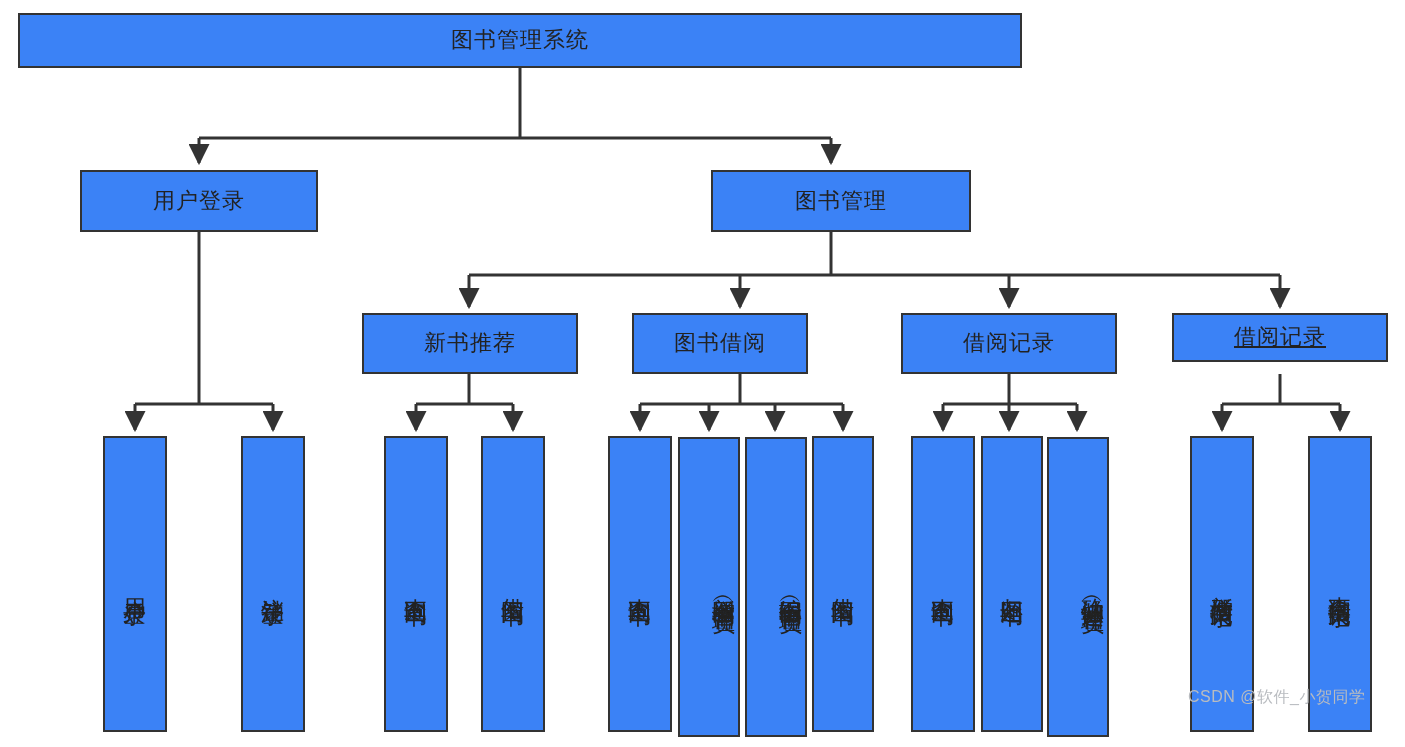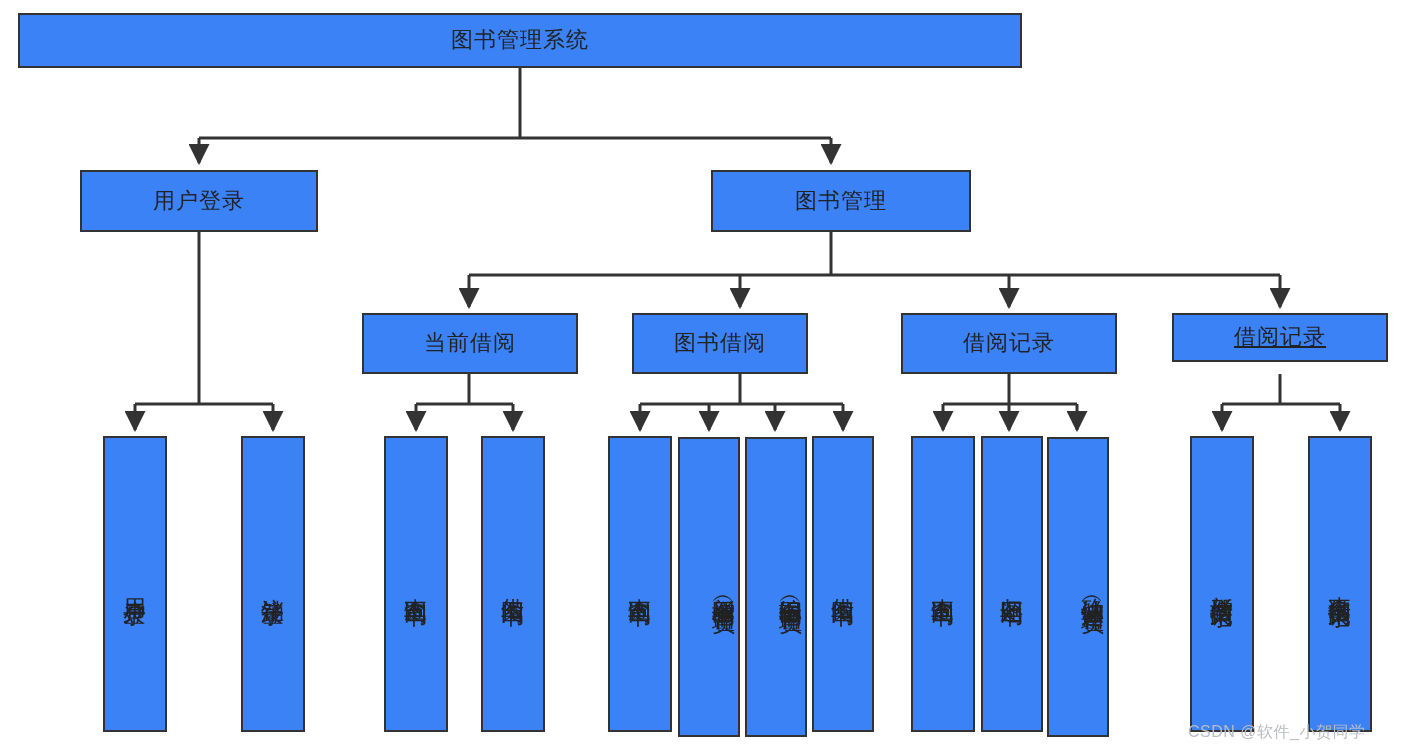--- a/index.html
+++ b/index.html
@@ -49,21 +49,21 @@
     letter-spacing: 2px;
     padding: 4px 0;
   }
   .node.v.toppad {
     align-items: flex-start;
     padding-top: 8px;
   }
   .watermark {
     position: absolute;
     left: 1188px;
-    top: 722px;
+    top: 687px;
     font-size: 16px;
     color: #b9bcc0;
     white-space: nowrap;
     letter-spacing: 0.5px;
     font-family: "Liberation Sans", "DejaVu Sans", sans-serif;
   }
 </style>
 </head>
 <body>
 
@@ -124,21 +124,21 @@
   </div>
 
   <div class="node h" style="left:80px; top:170px; width:238px; height:62px;">
     <span>用户登录</span>
   </div>
   <div class="node h" style="left:711px; top:170px; width:260px; height:62px;">
     <span>图书管理</span>
   </div>
 
   <div class="node h" style="left:362px; top:313px; width:216px; height:61px;">
-    <span>当前借阅</span>
+    <span>新书推荐</span>
   </div>
   <div class="node h" style="left:632px; top:313px; width:176px; height:61px;">
     <span>图书借阅</span>
   </div>
   <div class="node h" style="left:901px; top:313px; width:216px; height:61px;">
     <span>借阅记录</span>
   </div>
   <div class="node h" style="left:1172px; top:313px; width:216px; height:49px;text-decoration:underline;">
     <span>借阅记录</span>
   </div>

